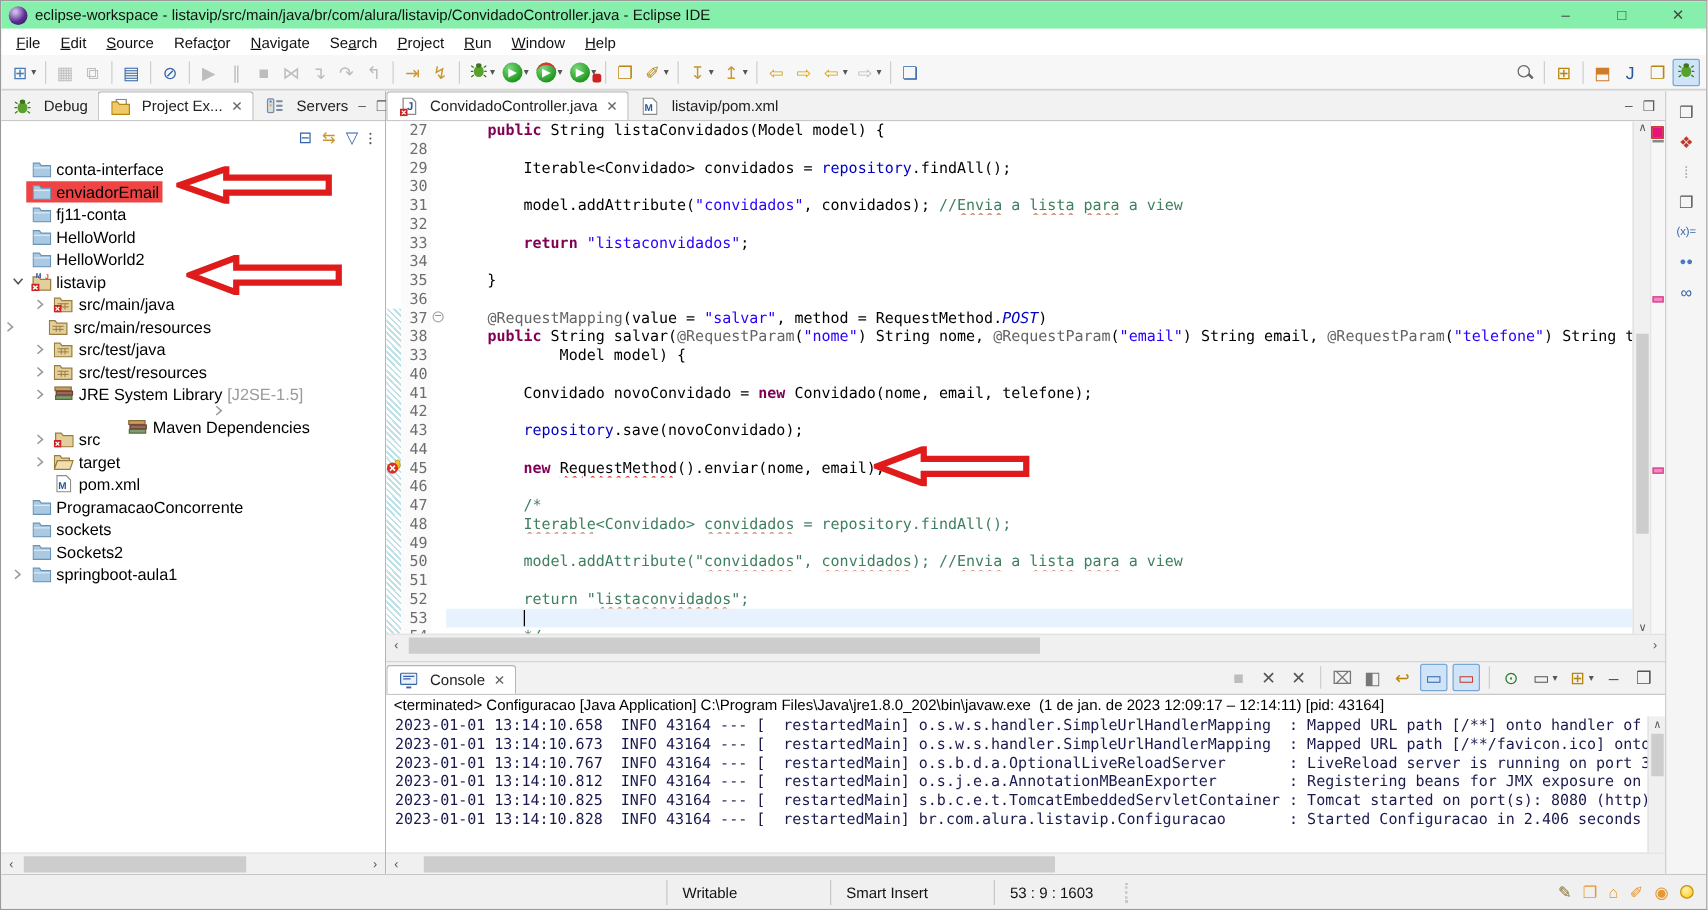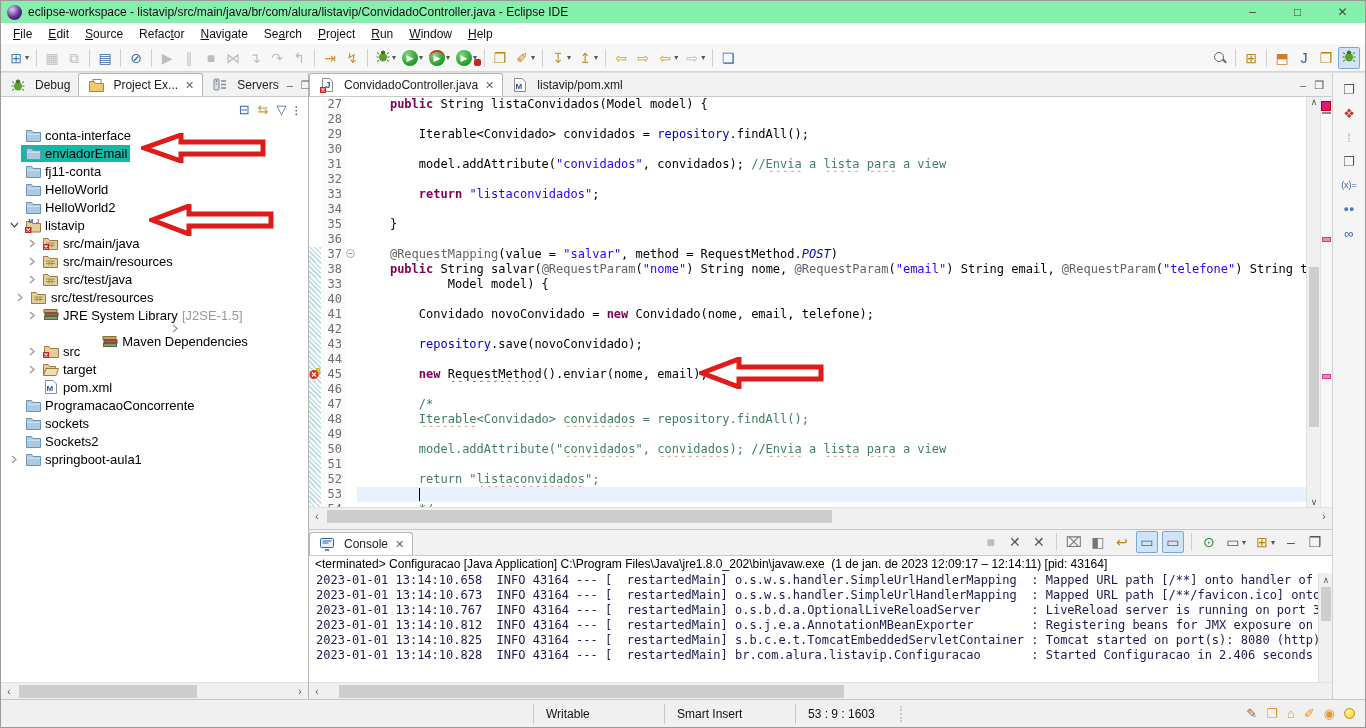--- a/index.html
+++ b/index.html
@@ -48,21 +48,21 @@
   .panel-minmax { margin-left:auto; display:flex; gap:8px; padding:0 8px 4px 0; color:#555; font-size:11px; }
   
   .view-toolbar { height:25px; display:flex; justify-content:flex-end; align-items:center; gap:8px; padding-right:10px; background:#fff; }
   .vt-icon { font-size:13px; }
   
   .tree { flex:1; overflow:hidden; padding-top:4px; background:#fff; }
   .tree-row { height:18px; display:flex; align-items:center; white-space:nowrap; font-size:13px; }
   .chev { width:14px; display:inline-flex; justify-content:center; }
   .t-ico { width:18px; display:inline-flex; justify-content:center; margin-right:3px; }
   .tree-label-wrap { display:inline-flex; align-items:center; padding:1px 3px; }
-  .tree-label-wrap.selected { background:#14b8a6; }
+  .tree-label-wrap.selected { background:#ef4444; }
   .t-suffix { color:#9a9a9a; margin-left:4px; }
   
   .hscroll { height:17px; background:#f0f0f0; display:flex; align-items:center; position:relative; border-top:1px solid #e2e2e2; }
   .hs-arrow { width:16px; text-align:center; font-size:10px; color:#555; }
   .hs-track { flex:1; height:100%; position:relative; }
   .hs-thumb { position:absolute; top:2px; height:13px; background:#cdcdcd; }
   
   .editor-tabs { height:24px; display:flex; align-items:flex-end; background:#f2f2f2; border-bottom:1px solid #c8c8c8; }
   .editor-zone { position:relative; height:410px; background:#fff; overflow:hidden; }
   .code-lines { position:absolute; left:0; top:0; right:26px; bottom:0; overflow:hidden;
@@ -413,21 +413,21 @@
                 <svg width="16" height="14" viewBox="0 0 16 14">
                   <path d="M0.5 4.5 L0.5 2.5 L5 2.5 L6.5 4.5 L14.5 4.5 L14.5 13.5 L0.5 13.5 Z" fill="#e3cf9b" stroke="#9a7d3e"></path>
                   <path d="M3 7 h9 M3 9.5 h9 M6 7 v4.5 M9 7 v4.5" stroke="#9a7d3e" stroke-width="0.8" fill="none"></path>
                   <rect x="0" y="8" width="6" height="6" fill="#cc2222"></rect>
                   <path d="M1.5 9.5 l3 3 M4.5 9.5 l-3 3" stroke="#fff" stroke-width="1.1"></path>
                 </svg>
               </span>
               <span>src/main/java</span>
             </span>
           </div>
-          <div class="tree-row" style="padding-left: 24px;">
+          <div class="tree-row" style=" gap: 20px;">
             <span class="chev">
               <svg width="8" height="9">
                 <path d="M2 1 L6 4.5 L2 8" fill="none" stroke="#9a9a9a" stroke-width="1.3"></path>
               </svg>
             </span>
             <span class="tree-label-wrap">
               <span class="t-ico">
                 <svg width="16" height="13" viewBox="0 0 16 13">
                   <path d="M0.5 3.5 L0.5 1.5 L5 1.5 L6.5 3.5 L14.5 3.5 L14.5 12.5 L0.5 12.5 Z" fill="#e3cf9b" stroke="#9a7d3e"></path>
                   <path d="M3 6 h9 M3 8.5 h9 M6 6 v4.5 M9 6 v4.5" stroke="#9a7d3e" stroke-width="0.8" fill="none"></path>
@@ -445,21 +445,21 @@
             <span class="tree-label-wrap">
               <span class="t-ico">
                 <svg width="16" height="13" viewBox="0 0 16 13">
                   <path d="M0.5 3.5 L0.5 1.5 L5 1.5 L6.5 3.5 L14.5 3.5 L14.5 12.5 L0.5 12.5 Z" fill="#e3cf9b" stroke="#9a7d3e"></path>
                   <path d="M3 6 h9 M3 8.5 h9 M6 6 v4.5 M9 6 v4.5" stroke="#9a7d3e" stroke-width="0.8" fill="none"></path>
                 </svg>
               </span>
               <span>src/test/java</span>
             </span>
           </div>
-          <div class="tree-row" style="padding-left: 12px;">
+          <div class="tree-row" style="padding-left: 24px;">
             <span class="chev">
               <svg width="8" height="9">
                 <path d="M2 1 L6 4.5 L2 8" fill="none" stroke="#9a9a9a" stroke-width="1.3"></path>
               </svg>
             </span>
             <span class="tree-label-wrap">
               <span class="t-ico">
                 <svg width="16" height="13" viewBox="0 0 16 13">
                   <path d="M0.5 3.5 L0.5 1.5 L5 1.5 L6.5 3.5 L14.5 3.5 L14.5 12.5 L0.5 12.5 Z" fill="#e3cf9b" stroke="#9a7d3e"></path>
                   <path d="M3 6 h9 M3 8.5 h9 M6 6 v4.5 M9 6 v4.5" stroke="#9a7d3e" stroke-width="0.8" fill="none"></path>

